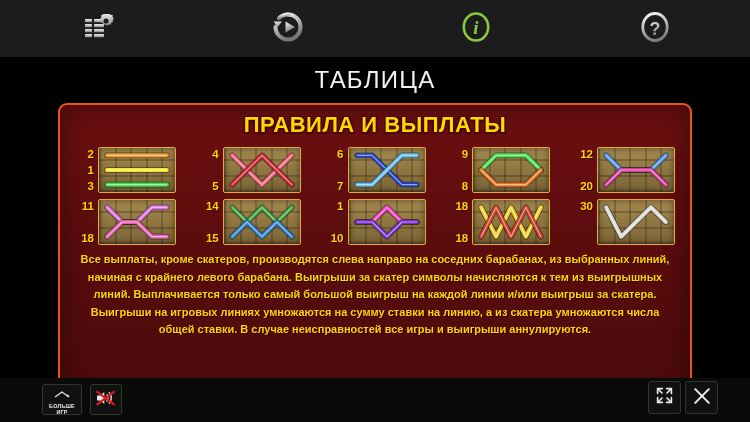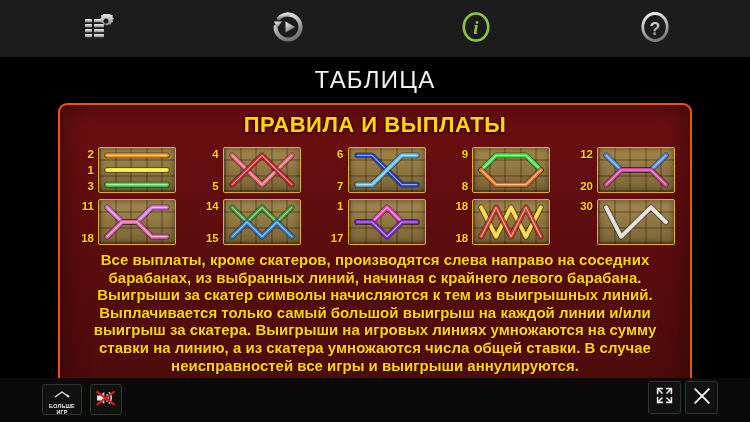--- a/index.html
+++ b/index.html
@@ -114,21 +114,21 @@
     box-shadow: inset 0 0 7px rgba(0,0,0,.5);
     overflow: hidden;
   }
   .line-box svg { position: absolute; left:0; top:0; width:100%; height:100%; }
 
   
   .rules-text {
     margin: 5px 20px 0 20px;
     text-align: center;
     color: #ffd400;
-    font-size: 15px;
+    font-size: 11px;
     line-height: 17.6px;
     font-weight: bold;
     text-shadow: 1px 1px 1px #2e0303;
   }
 
   
   .bottombar {
     position: absolute; left: 0; bottom: 0;
     width: 750px; height: 44px;
     background: #0a0a0a;
@@ -361,21 +361,21 @@
                 <polyline points="7.80,38.33 23.40,23.00 39.00,38.33 54.60,23.00 70.20,38.33" fill="none" stroke="rgba(0,0,0,.45)" stroke-width="6" stroke-linecap="round" stroke-linejoin="round"></polyline>
                 <polyline points="7.80,38.33 23.40,23.00 39.00,38.33 54.60,23.00 70.20,38.33" fill="none" stroke="#2a7fd0" stroke-width="4.4" stroke-linecap="round" stroke-linejoin="round"></polyline>
                 <polyline points="7.80,38.33 23.40,23.00 39.00,38.33 54.60,23.00 70.20,38.33" fill="none" stroke="rgba(255,255,255,.55)" stroke-width="1.2" stroke-linecap="round" stroke-linejoin="round"></polyline>
               </svg>
             </div>
           </div>
           <div class="line-cell">
             <div class="line-nums">
               <span>1</span>
               <span class="blank">·</span>
-              <span>17</span>
+              <span>10</span>
             </div>
             <div class="line-box">
               <svg viewBox="0 0 78 46">
                 <polyline points="7.80,23.00 23.40,23.00 39.00,7.67 54.60,23.00 70.20,23.00" fill="none" stroke="rgba(0,0,0,.45)" stroke-width="6" stroke-linecap="round" stroke-linejoin="round"></polyline>
                 <polyline points="7.80,23.00 23.40,23.00 39.00,7.67 54.60,23.00 70.20,23.00" fill="none" stroke="#ee3cc0" stroke-width="4.4" stroke-linecap="round" stroke-linejoin="round"></polyline>
                 <polyline points="7.80,23.00 23.40,23.00 39.00,7.67 54.60,23.00 70.20,23.00" fill="none" stroke="rgba(255,255,255,.55)" stroke-width="1.2" stroke-linecap="round" stroke-linejoin="round"></polyline>
                 <polyline points="7.80,23.00 23.40,23.00 39.00,38.33 54.60,23.00 70.20,23.00" fill="none" stroke="rgba(0,0,0,.45)" stroke-width="6" stroke-linecap="round" stroke-linejoin="round"></polyline>
                 <polyline points="7.80,23.00 23.40,23.00 39.00,38.33 54.60,23.00 70.20,23.00" fill="none" stroke="#7a2ad0" stroke-width="4.4" stroke-linecap="round" stroke-linejoin="round"></polyline>
                 <polyline points="7.80,23.00 23.40,23.00 39.00,38.33 54.60,23.00 70.20,23.00" fill="none" stroke="rgba(255,255,255,.55)" stroke-width="1.2" stroke-linecap="round" stroke-linejoin="round"></polyline>
               </svg>

